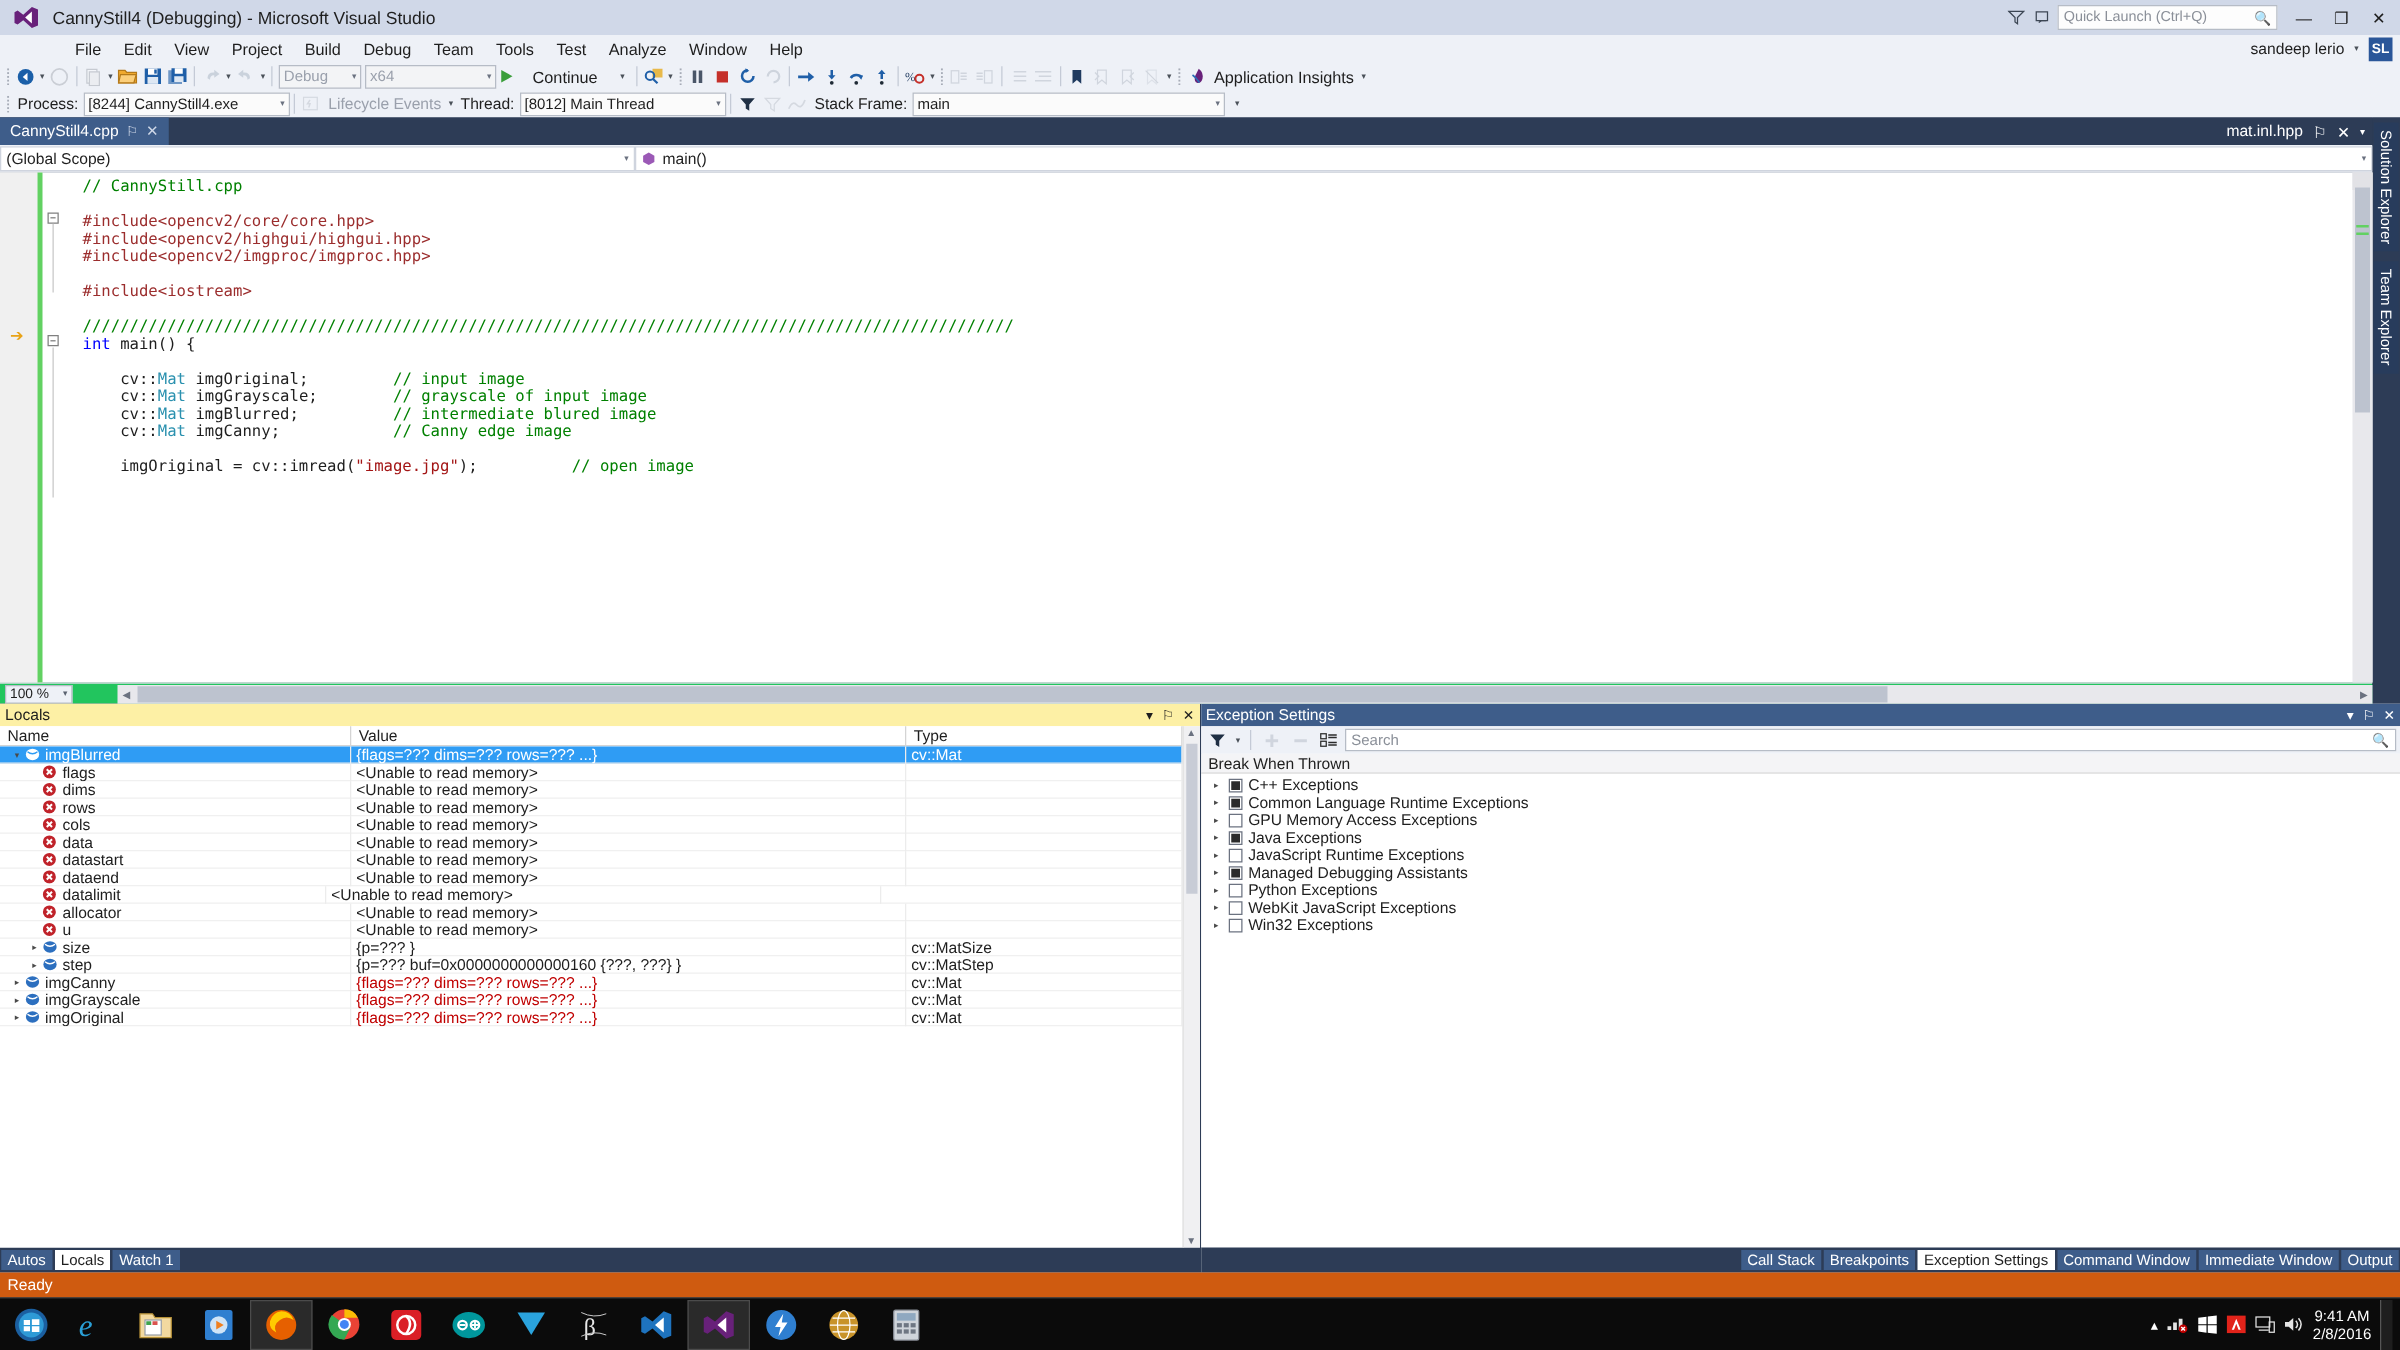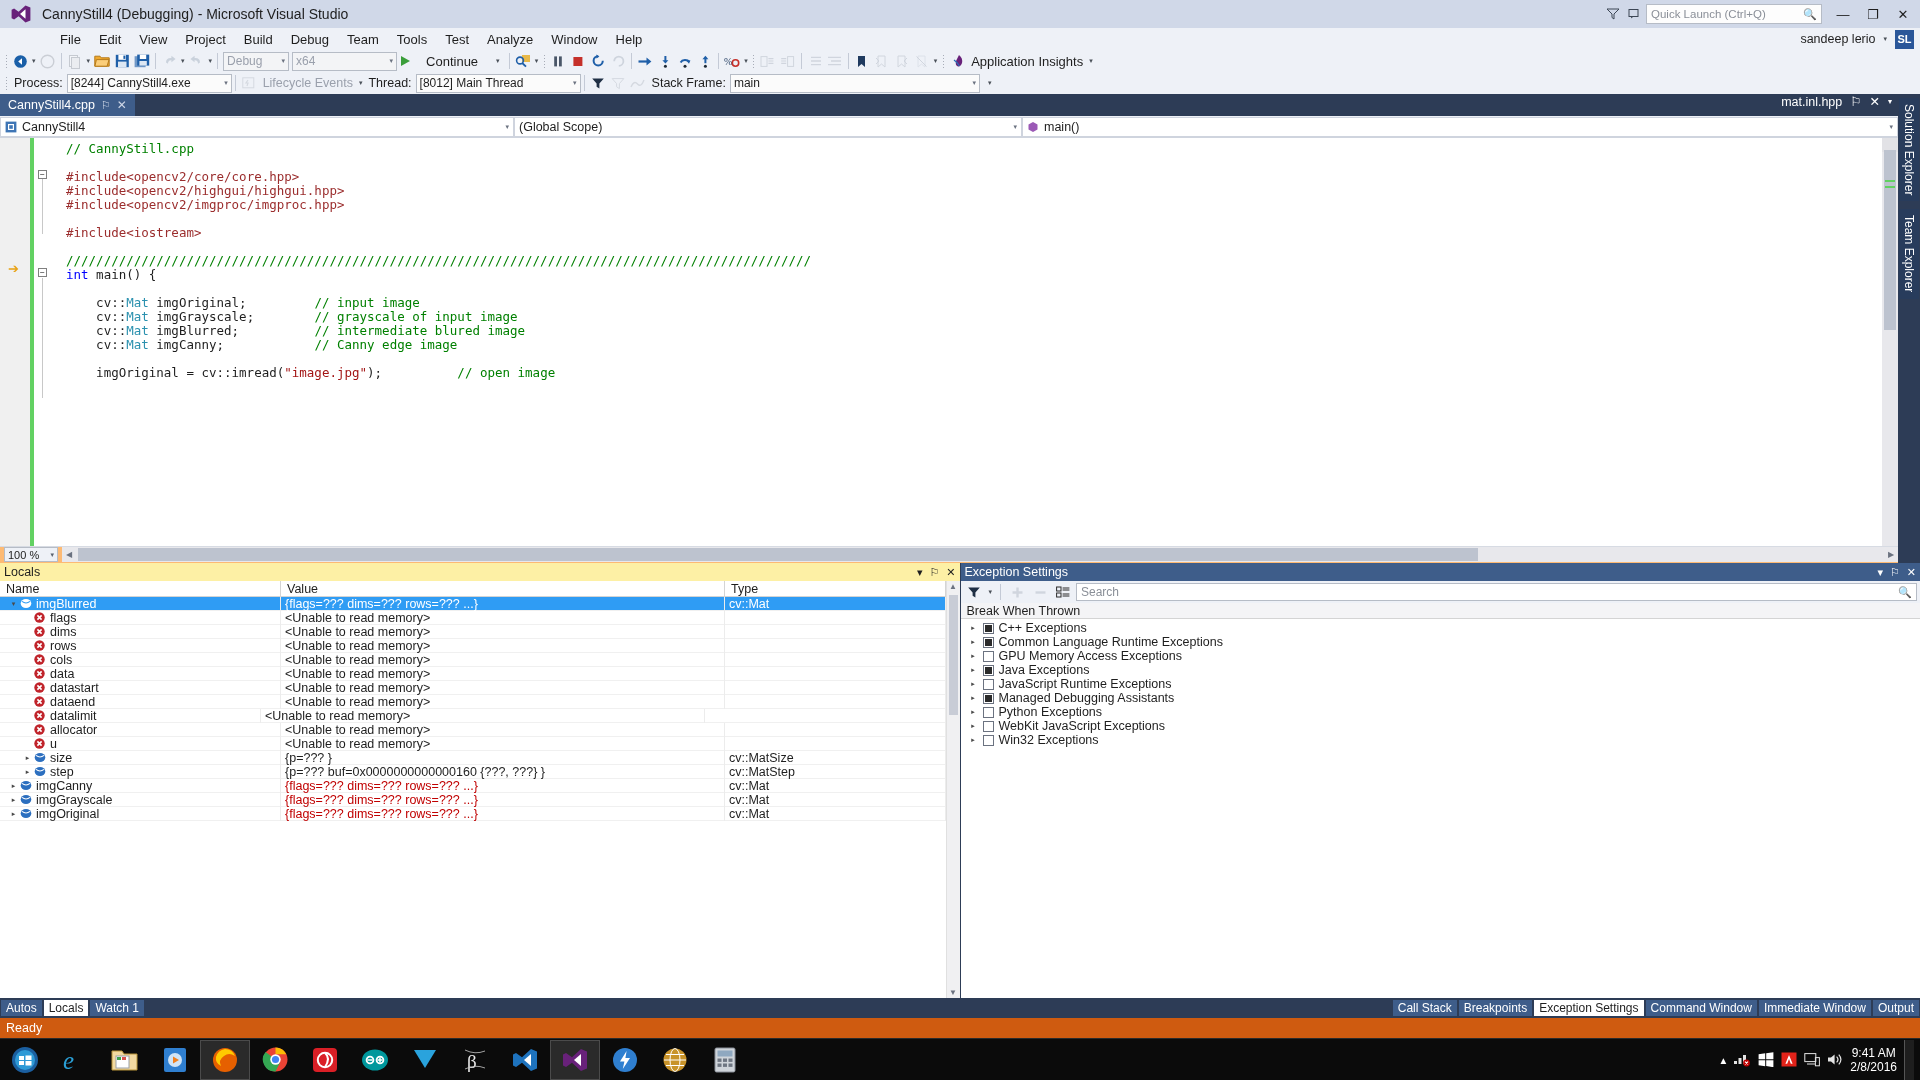--- a/index.html
+++ b/index.html
@@ -73,21 +73,21 @@
   
   .toolbar2 { height:22px; background:#eef1f7; display:flex; align-items:center; flex:0 0 22px; padding-left:2px; }
   .lbl { font-size:12.5px; color:#1e1e1e; padding:0 4px; }
   .lbl.dis { color:#9aa0ac; }
 
   
   .body-area { flex:1; display:flex; min-height:0; background:#293955; }
   .center-col { flex:1; display:flex; flex-direction:column; min-width:0; }
 
   
-  .doctabs { height:22px; background:#2d3c56; display:flex; align-items:flex-start; position:relative; flex:0 0 22px; }
+  .doctabs { height:22px; background:#2d3c56; display:flex; align-items:center; position:relative; flex:0 0 22px; }
   .dtab {
     height:22px; background:#283c5c; color:#ffffff; font-size:12.5px;
     display:flex; align-items:center; gap:6px; padding:0 8px;
   }
   .dtab.active { background:#3e5d8a; }
   .dtab .tb-x { font-size:12px; color:#cfd8e8; }
   .dtab .tb-pin { font-size:11px; color:#cfd8e8; }
   .doctabs-right { margin-left:auto; display:flex; align-items:center; gap:8px; padding-right:6px; color:#ffffff; font-size:12.5px; }
 
   
@@ -118,21 +118,21 @@
   .tk-pl  { color:#1e1e1e; }
   .fold { position:absolute; left:4px; width:9px; height:9px; border:1px solid #808080; color:#404040;
           font-size:8px; line-height:7px; text-align:center; background:#fff; }
   .vbar { position:absolute; left:8px; width:1px; background:#c8c8c8; }
   .arrow-cur { position:absolute; left:8px; width:14px; height:14px; color:#e8a317; font-size:13px; line-height:13px; }
 
   
   .ed-vscroll { width:16px; background:#e8e8ec; flex:0 0 16px; position:relative; }
   .ed-vscroll .thumb { position:absolute; left:2px; right:2px; background:#bdc3cf; }
   .ed-vscroll .markbar { position:absolute; left:0; right:0; }
-  .editor-foot { height:17px; background:#fdba74; display:flex; flex:0 0 17px; border-top:1px solid #d7dbe3; }
+  .editor-foot { height:17px; background:#22c55e; display:flex; align-items:center; flex:0 0 17px; border-top:1px solid #d7dbe3;gap:32px; }
   .zoomsel { width:54px; height:15px; margin-left:4px; background:#eef1f7; border:1px solid #b6bcc6;
              display:flex; align-items:center; padding:0 3px; font-size:11px; }
   .zoomsel .zc { font-size:7px; margin-left:auto; color:#5a6270; }
   .hscroll { flex:1; height:15px; background:#e8e8ec; margin-left:4px; position:relative; display:flex; align-items:center; }
   .hscroll .hthumb { position:absolute; top:1px; bottom:1px; background:#bdc3cf; }
   .hs-arrow { width:14px; text-align:center; font-size:8px; color:#6b7280; }
 
   
   .rdock { width:22px; background:#2d3c56; display:flex; flex-direction:column; align-items:center; padding-top:4px; gap:8px; flex:0 0 22px; }
   .rdock-tab {
@@ -519,31 +519,20 @@
         </div>
         <div class="doctabs-right">
           <span>mat.inl.hpp</span>
           <span>⚐</span>
           <span>✕</span>
           <span style="font-size:8px">▾</span>
         </div>
       </div>
 
       <div class="navbar">
-        <div class="navsel" style="width:514px;">
-          <span>
-            <svg width="12" height="12" viewBox="0 0 12 12">
-                <rect x="0.6" y="0.6" width="10.8" height="10.8" fill="#3e75b5"></rect>
-                <path d="M3 3 h6 v6 h-6 z" fill="#fff"></path>
-                <path d="M4.2 4.2 h3.6 v3.6 h-3.6 z" fill="#3e75b5"></path>
-              </svg>
-          </span>
-          <span class="nv">CannyStill4</span>
-          <span class="nc">▾</span>
-        </div>
         <div class="navsel" style="width:508px;">
           <span class="nv">(Global Scope)</span>
           <span class="nc">▾</span>
         </div>
         <div class="navsel" style="flex:1;">
           <span>
             <svg width="12" height="12" viewBox="0 0 12 12">
                 <path d="M6 1 L10.5 3.5 v5 L6 11 L1.5 8.5 v-5 Z" fill="#9b59b6"></path>
               </svg>
           </span>

